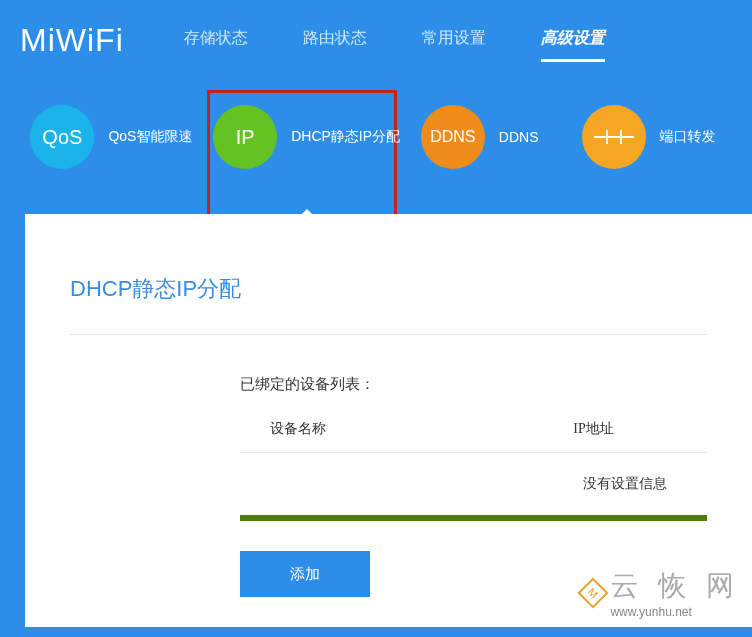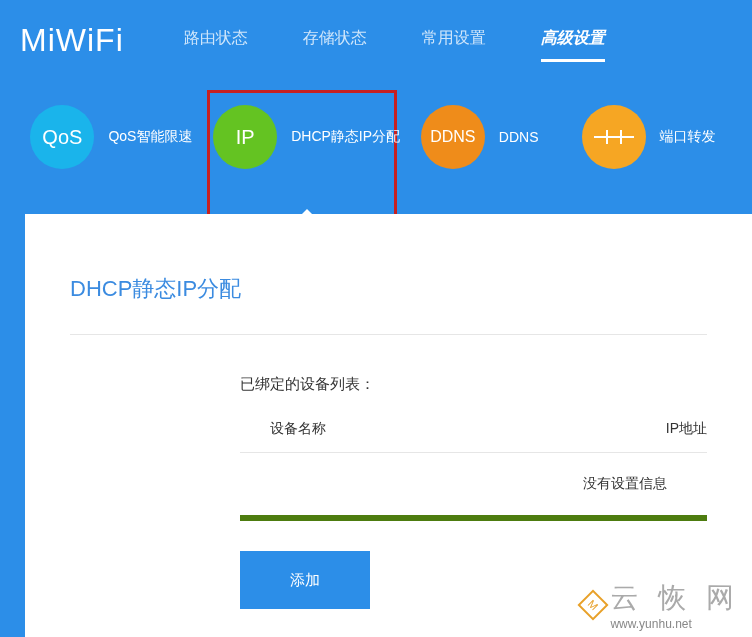--- a/index.html
+++ b/index.html
@@ -119,36 +119,36 @@
   }
   .table-header {
     display: flex;
     border-bottom: 1px solid #e6e6e6;
     padding-bottom: 14px;
     padding-top: 6px;
     font-size: 14px;
     color: #333;
   }
   .col-name { width: 240px; text-align: left; padding-left: 30px; }
-  .col-ip { flex: 1; text-align: right; }
+  .col-ip { flex: 1; text-align: center; font-family: Liberation Serif, serif; }
   .empty-row {
     text-align: right;
     padding: 22px 40px 22px 0;
     color: #333;
     font-size: 14px;
     border-bottom: 6px solid #4d7c0f;
     width: 100%;
   }
   .add-btn {
     margin-top: 30px;
     background: #2c8ee8;
     color: #fff;
     border: none;
     width: 130px;
-    height: 58px;
+    height: 46px;
     font-size: 15px;
     cursor: pointer;
   }
   .watermark {
     position: absolute;
     right: 12px;
     bottom: 8px;
     font-size: 12px;
     color: #888;
     display: flex;
@@ -173,22 +173,22 @@
   .port-icon { position: relative; width: 40px; height: 2px; background:#fff; }
   .port-icon::before { width:2px; height:14px; left:12px; top:-6px; }
   .port-icon::after { width:2px; height:14px; right:12px; top:-6px; }
 </style>
 </head>
 <body>
 
 <div class="header">
   <div class="logo">MiWiFi</div>
   <div class="nav">
+    <div class="nav-item">存储状态</div>
     <div class="nav-item">路由状态</div>
-    <div class="nav-item">存储状态</div>
     <div class="nav-item">常用设置</div>
     <div class="nav-item active">高级设置</div>
   </div>
 </div>
 
 <div class="highlight-box"></div>
 
 <div class="feature-row">
   <div class="feature">
     <div class="circle c-blue">QoS</div>

